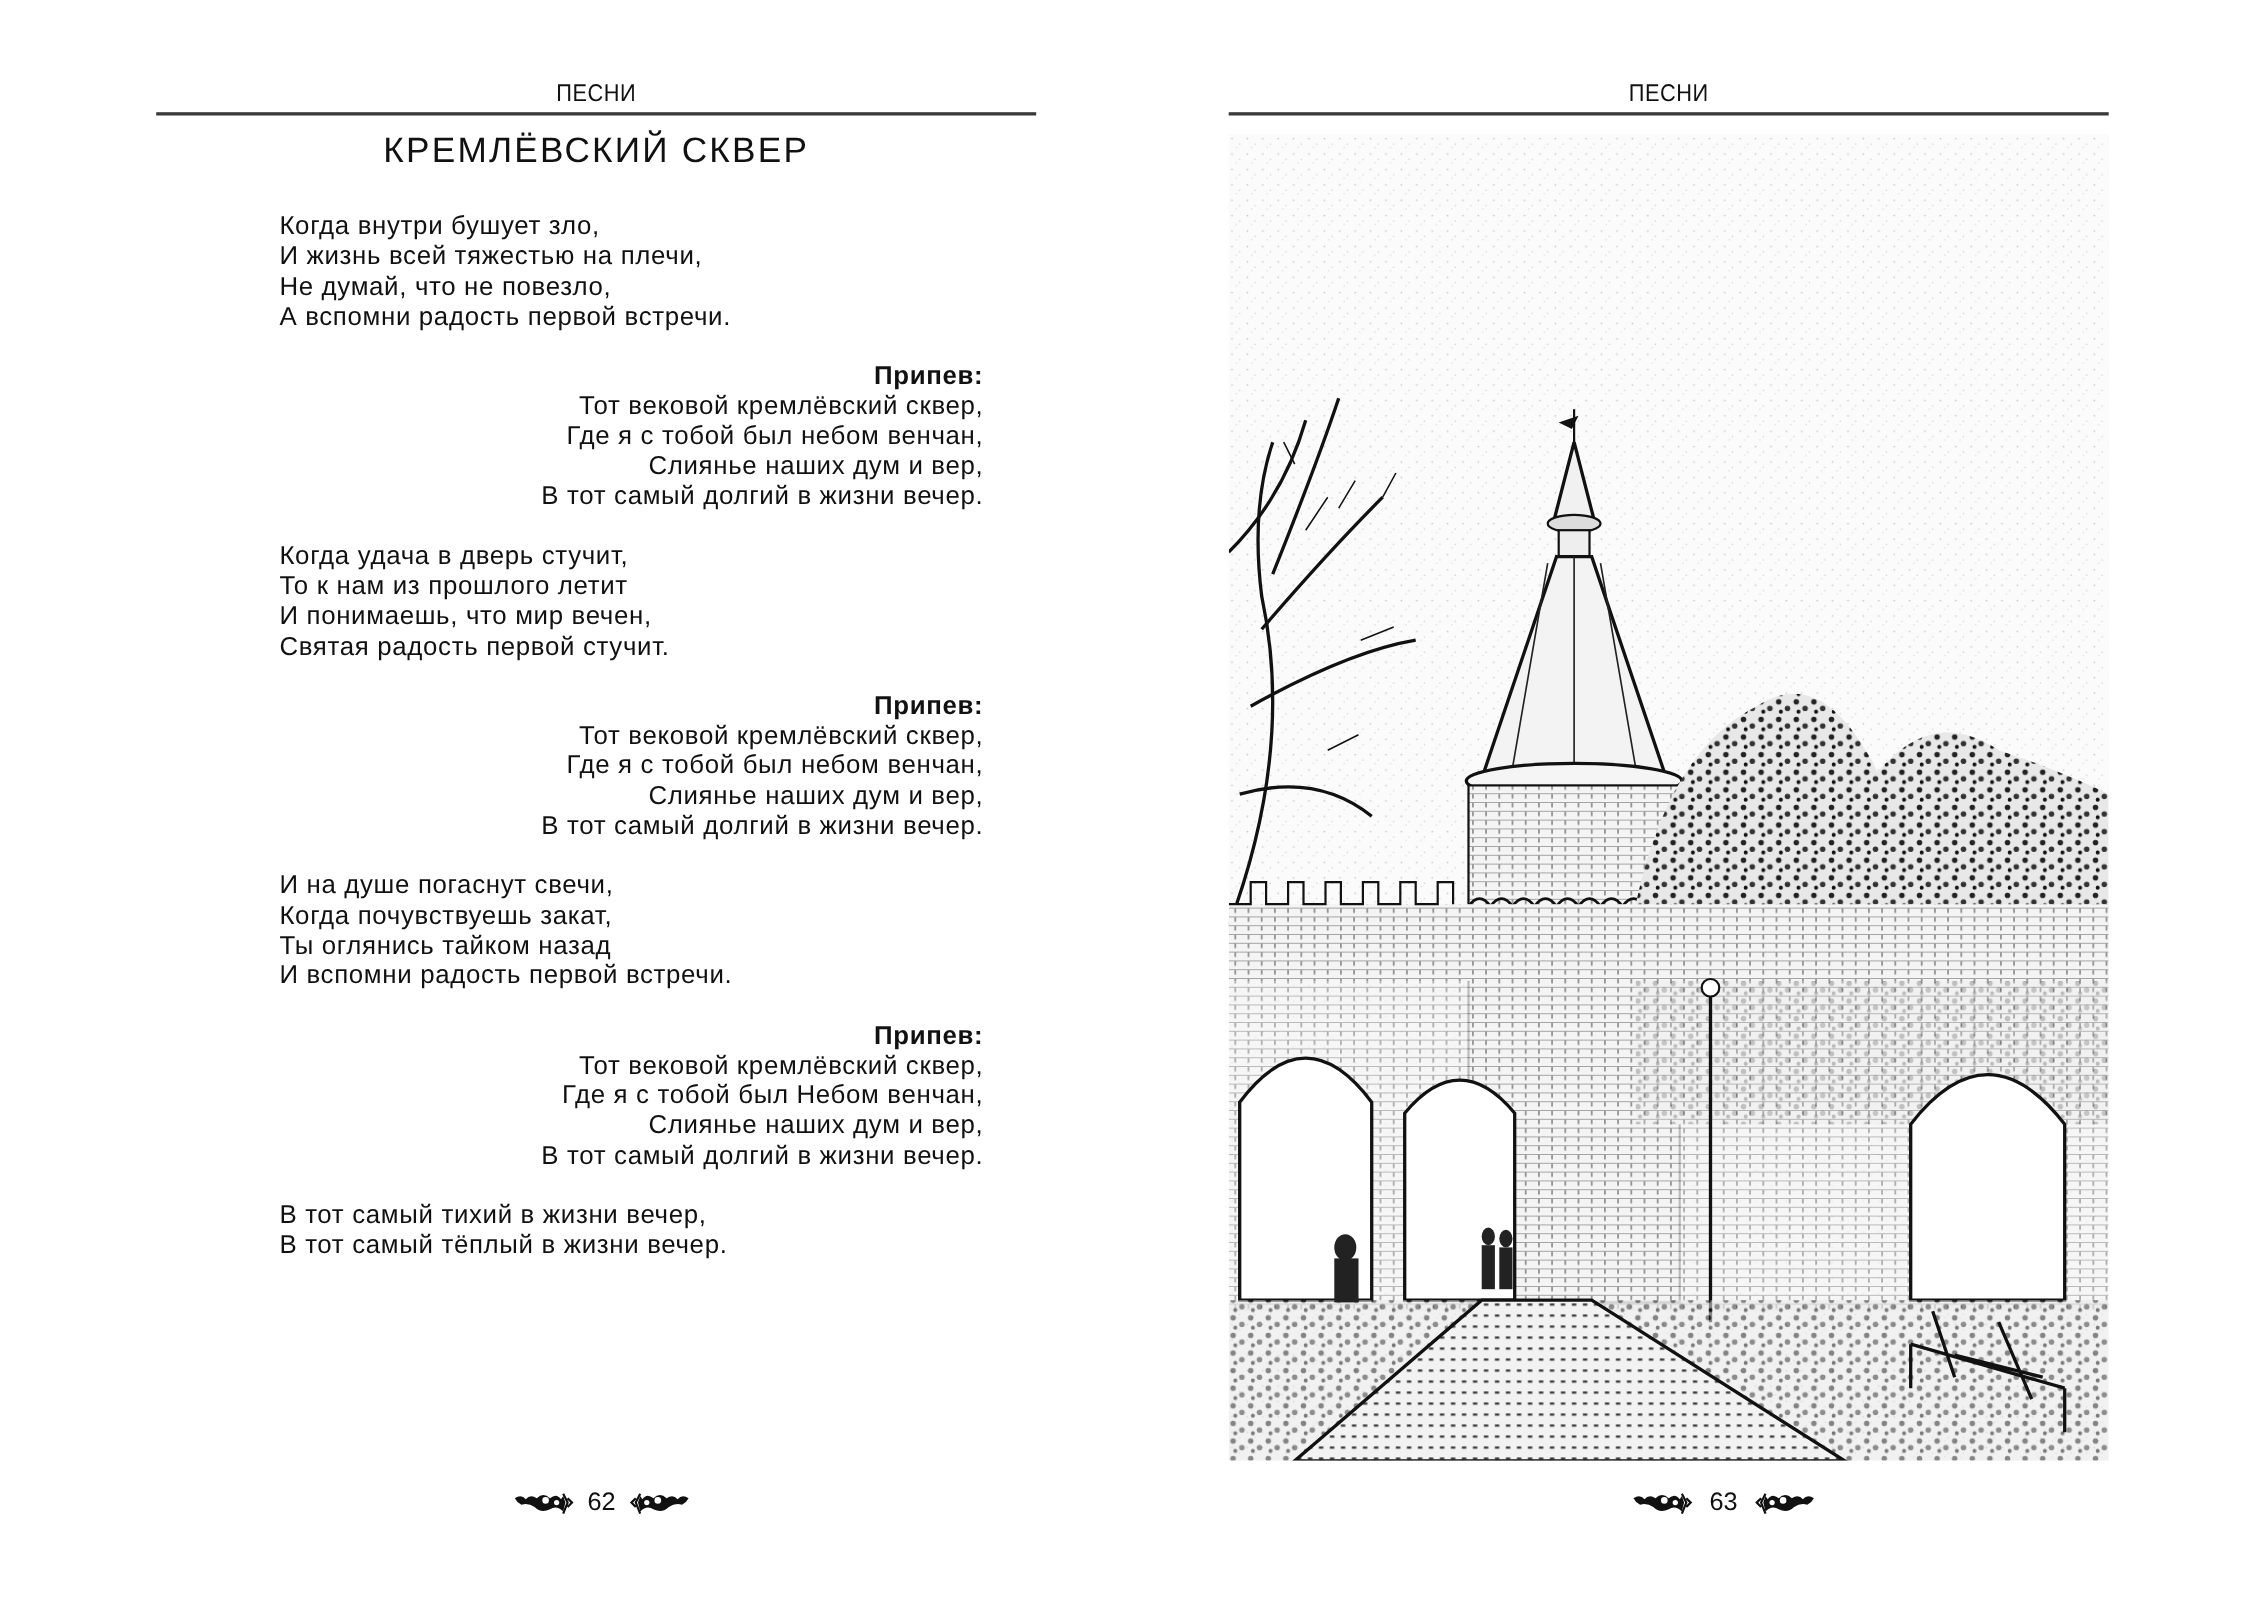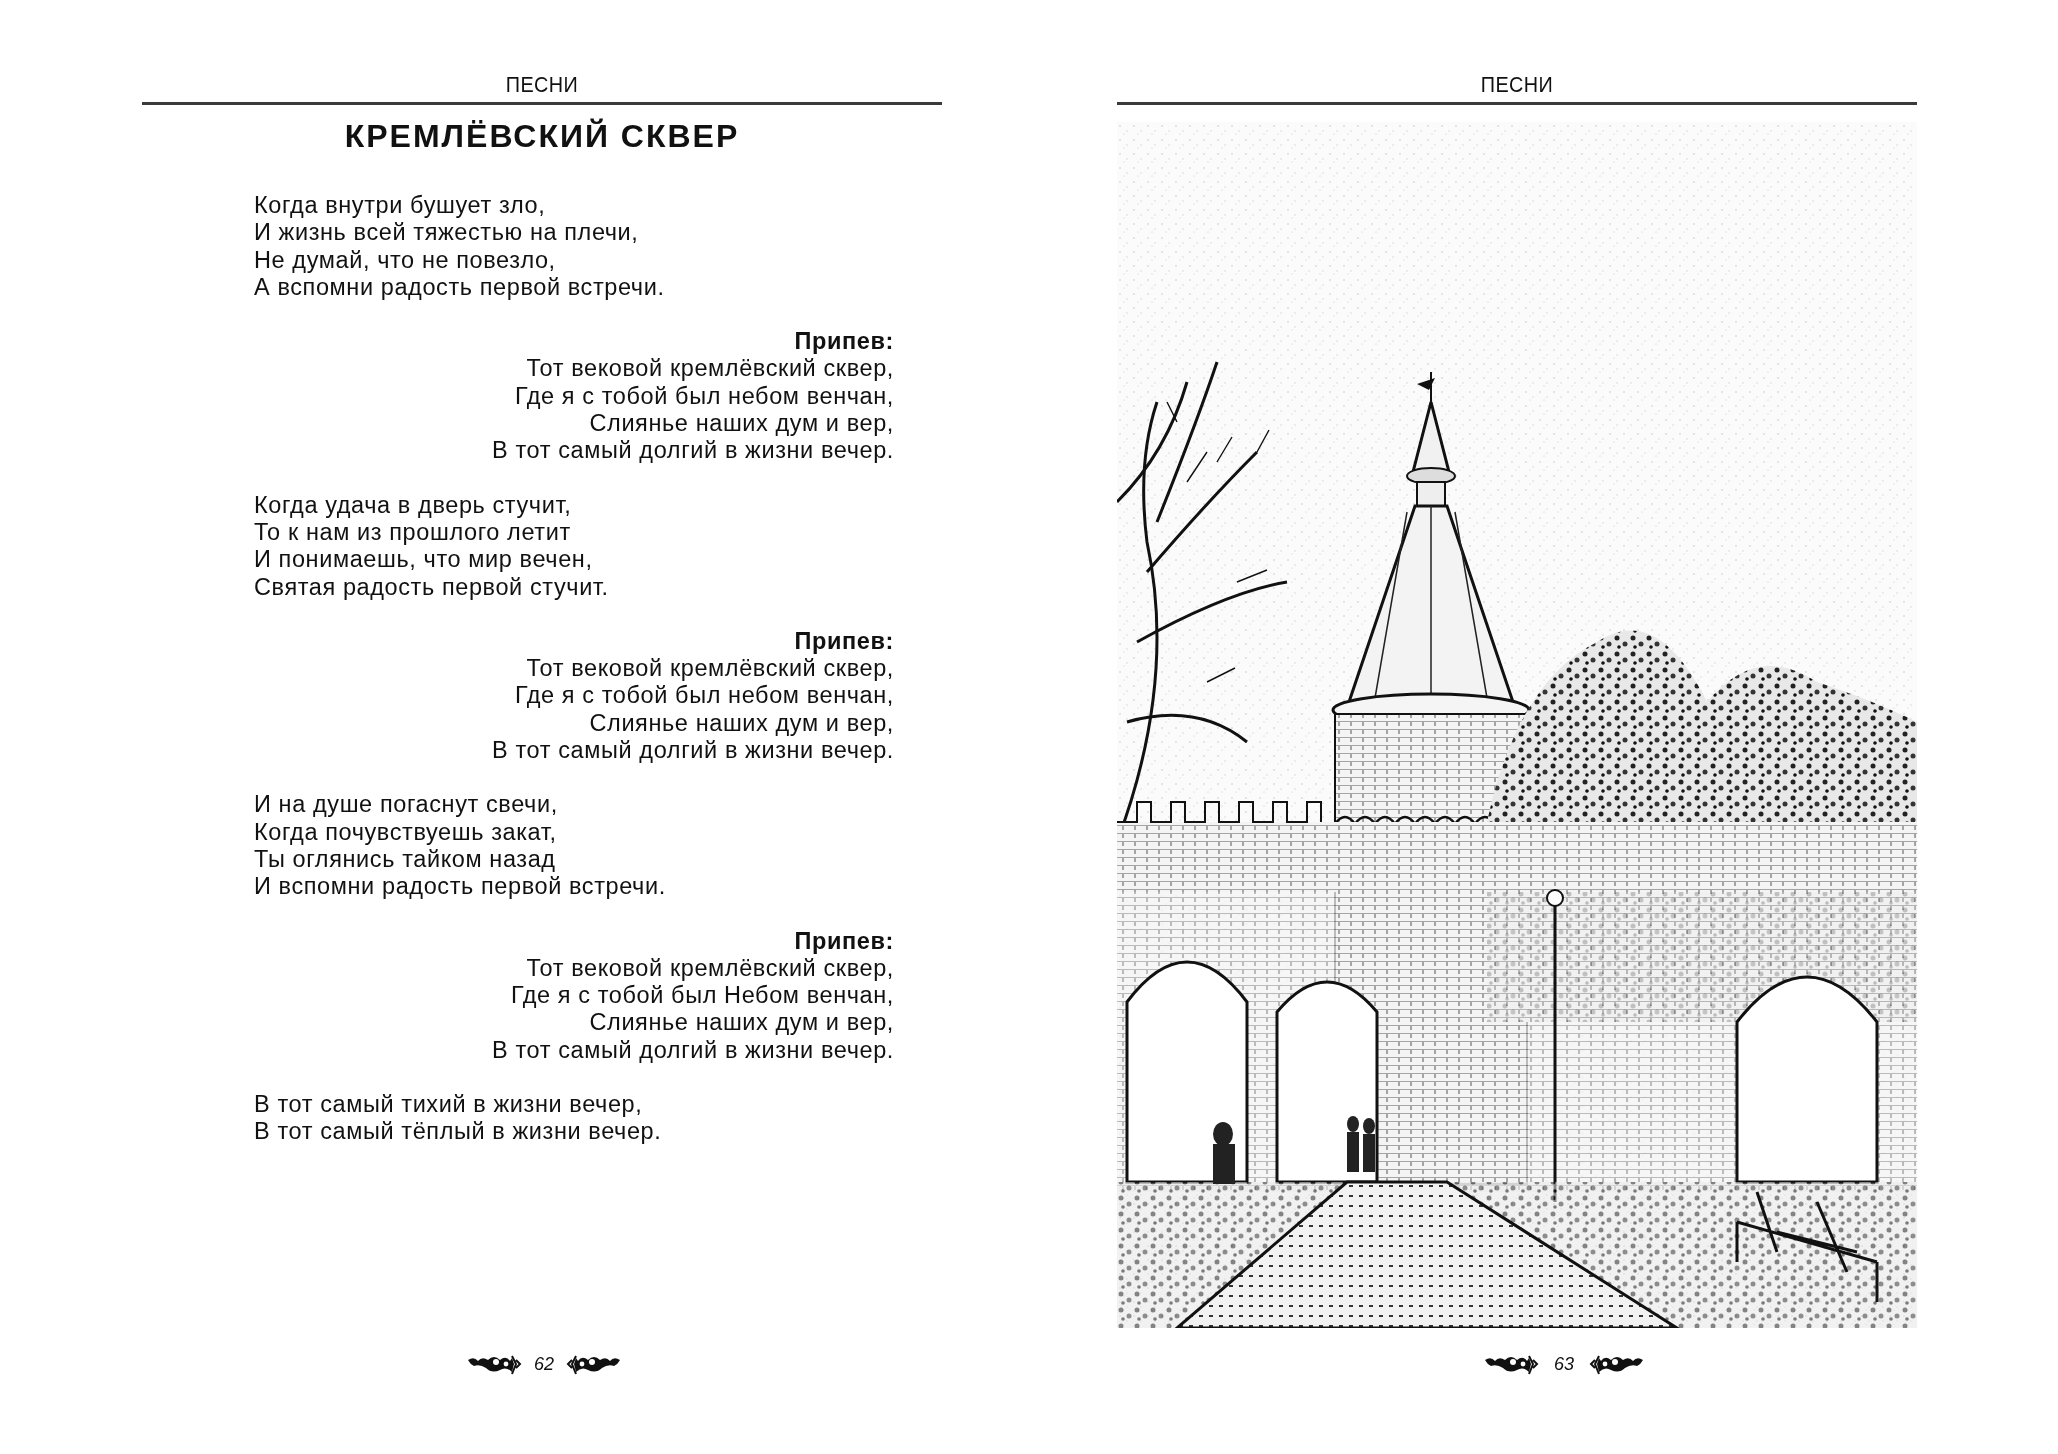--- a/index.html
+++ b/index.html
@@ -18,35 +18,34 @@
   }
   .page.left .running-head { left: 142px; width: 800px; }
   .page.right .running-head { left: 88px; width: 800px; }
 
   .rule { position: absolute; top: 102px; height: 3px; background: #3a3a3a; }
   .page.left .rule { left: 142px; width: 800px; }
   .page.right .rule { left: 88px; width: 800px; }
 
   .title {
     position: absolute; top: 118px; left: 142px; width: 800px;
-    text-align: center; font-size: 32px; font-weight: bold;
+    text-align: center; font-size: 32px; font-weight: normal;
     letter-spacing: 2px; font-family: "Liberation Sans", sans-serif;
   }
 
   .poem { position: absolute; top: 192px; left: 254px; width: 640px;
     font-size: 23.5px; line-height: 27.3px; letter-spacing: 0.6px; }
   .stanza { margin: 0 0 27px 0; }
   .chorus { margin: 0 0 27px 98px; text-align: right; }
   .line { display: block; white-space: nowrap; }
   .chorus-label { display: block; font-weight: bold; }
 
   .folio {
     position: absolute; top: 1352px; display: flex; align-items: center; gap: 10px;
-    font-size: 18px;
-    font-style: italic;
+    font-size: 23px;
   }
   .page.left .folio { left: 466px; }
   .page.right .folio { left: 454px; gap: 13px; }
   .orn { width: 58px; height: 24px; display: block; }
 
   .illustration {
     position: absolute; top: 122px; left: 88px; width: 800px; height: 1206px;
     background: #fafafa; overflow: hidden;
   }
   .illustration svg { width: 100%; height: 100%; display: block; }

